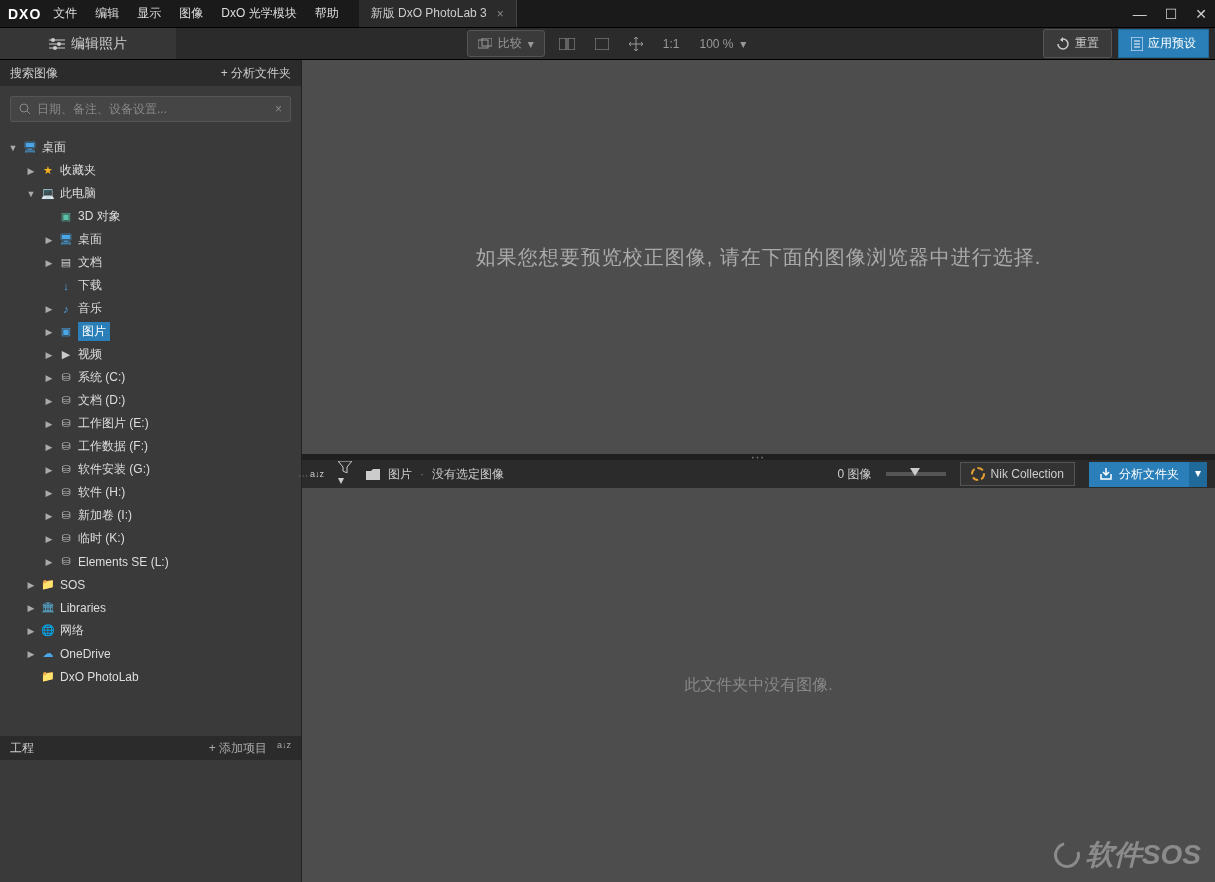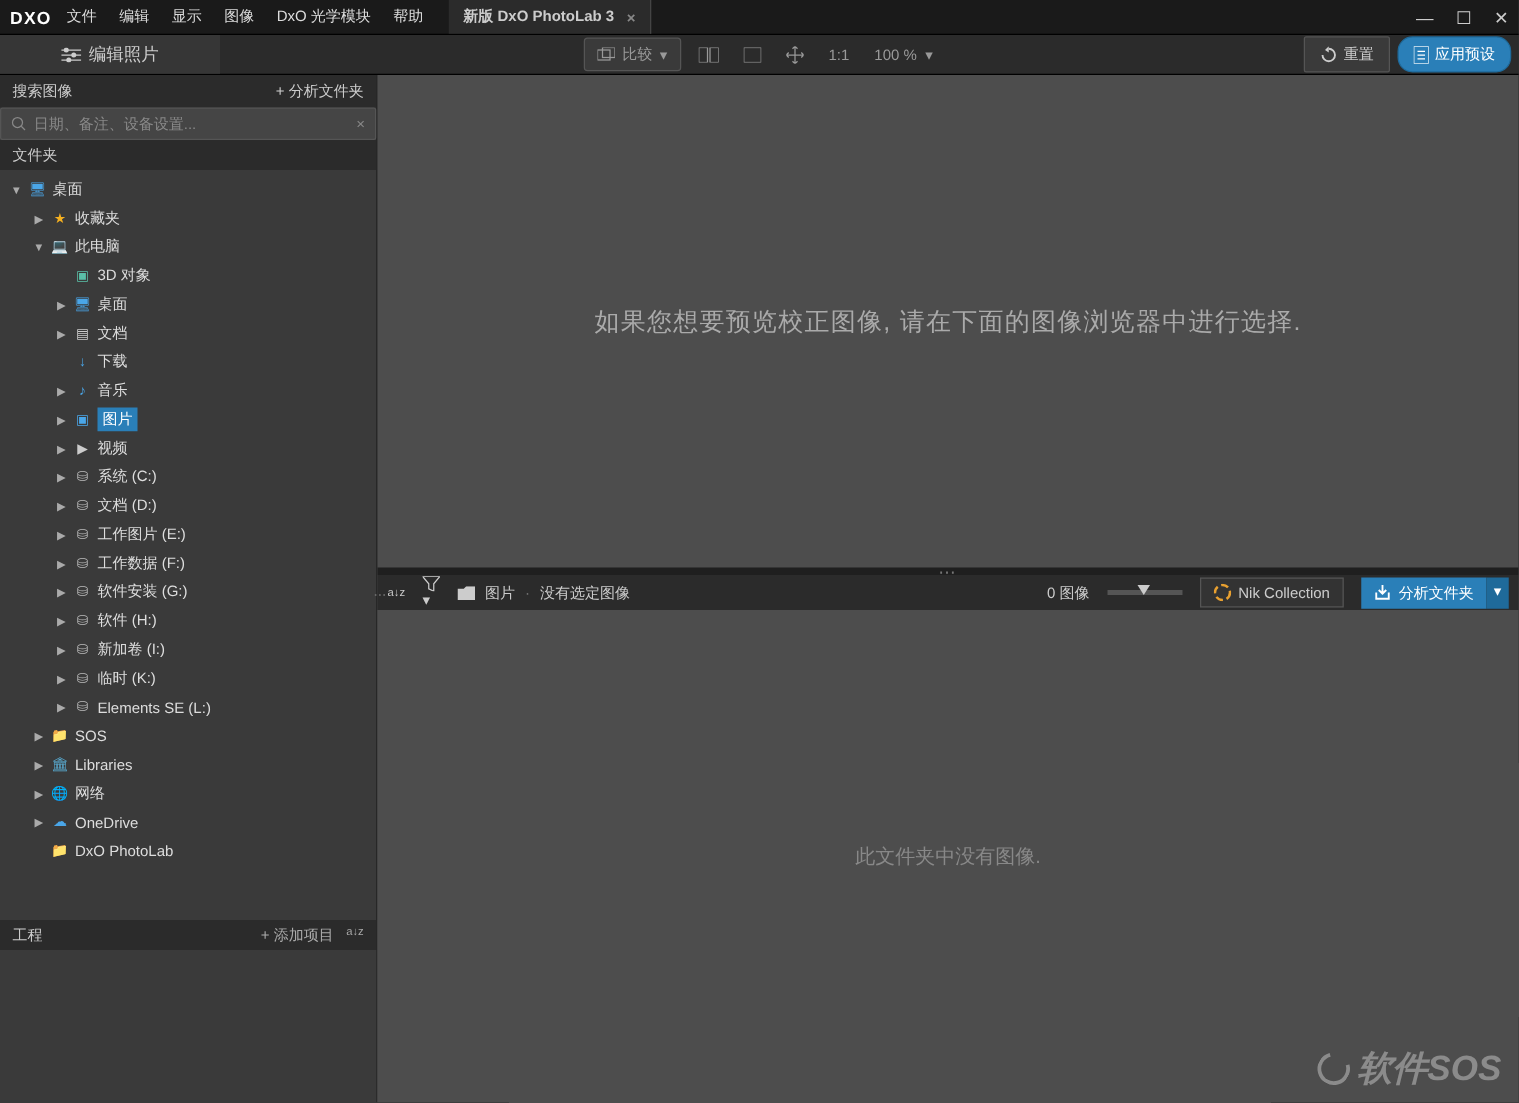--- a/index.html
+++ b/index.html
@@ -1,42 +1,42 @@
 <!DOCTYPE html>
 <html><head>
 <meta charset="utf-8">
 <style>
 * { margin: 0; padding: 0; box-sizing: border-box; font-family: "Microsoft YaHei", Arial, sans-serif; }
 body { background: #2b2b2b; color: #ccc; font-size: 12px; width: 1215px; height: 882px; overflow: hidden; display: flex; flex-direction: column; }
 .menubar { height: 28px; background: #1a1a1a; display: flex; align-items: center; padding: 0 8px; border-bottom: 1px solid #000; }
 .logo { color: #fff; font-weight: bold; font-size: 14px; letter-spacing: 1px; margin-right: 12px; }
 .menu-items { display: flex; gap: 18px; }
 .menu-item { color: #ddd; cursor: pointer; }
-.tab-area { margin-left: 20px; display: flex; align-items: flex-end; font-weight: bold; }
+.tab-area { margin-left: 20px; display: flex; align-items: flex-end; }
 .tab { background: #2b2b2b; padding: 5px 12px; border-right: 1px solid #444; color: #ccc; display: flex; align-items: center; gap: 10px; }
 .tab .close { color: #888; cursor: pointer; }
 .win-controls { margin-left: auto; display: flex; gap: 18px; color: #ccc; font-size: 14px; }
 .win-controls span { cursor: pointer; }
 
 .toolbar-row { height: 32px; background: #2b2b2b; display: flex; align-items: stretch; border-bottom: 1px solid #000; }
 .mode-btn { width: 176px; display: flex; align-items: center; justify-content: center; gap: 6px; font-size: 14px; cursor: pointer; }
 .mode-btn.active { background: #2a7fb8; color: #fff; }
 .mode-btn.inactive { background: #363636; color: #ccc; }
 .center-tools { flex: 1; display: flex; align-items: center; justify-content: center; gap: 8px; color: #999; }
 .tool-group { display: flex; align-items: center; gap: 6px; padding: 4px 10px; border: 1px solid #555; border-radius: 3px; background: #3a3a3a; }
 .tool-btn { padding: 4px 6px; color: #999; cursor: pointer; }
 .right-tools { display: flex; align-items: center; gap: 6px; padding-right: 6px; }
 .btn-dark { background: #3a3a3a; border: 1px solid #555; padding: 5px 12px; border-radius: 2px; color: #ccc; cursor: pointer; display: flex; align-items: center; gap: 5px; }
-.btn-blue { background: #2a7fb8; border: 1px solid #1f6a9a; padding: 5px 12px; border-radius: 12px; color: #fff; cursor: pointer; display: flex; align-items: center; gap: 5px; }
+.btn-blue { background: #2a7fb8; border: 1px solid #1f6a9a; padding: 5px 12px; border-radius: 0; color: #fff; cursor: pointer; display: flex; align-items: center; gap: 5px; }
 
 .main-area { flex: 1; display: flex; overflow: hidden; }
 .sidebar { width: 302px; background: #3a3a3a; display: flex; flex-direction: column; border-right: 1px solid #222; }
 .search-header { height: 26px; background: #2b2b2b; display: flex; align-items: center; padding: 0 10px; justify-content: space-between; color: #ccc; }
 .search-header a { color: #ccc; cursor: pointer; }
-.search-box-wrap { padding: 0; }
+.search-box-wrap { padding: 10px; }
 .search-box { width: 100%; height: 26px; background: #454545; border: 1px solid #555; border-radius: 2px; display: flex; align-items: center; padding: 0 8px; color: #888; }
 .search-box .sicon { margin-right: 6px; }
 .search-box .clear { margin-left: auto; cursor: pointer; color: #888; }
 
 .section-header { height: 24px; background: #2b2b2b; display: flex; align-items: center; padding: 0 10px; color: #ccc; justify-content: space-between; }
 .section-header .actions { display: flex; gap: 10px; color: #aaa; }
 .tree { flex: 1; overflow-y: auto; padding: 4px 0; }
 .tree-item { display: flex; align-items: center; height: 23px; padding-left: 8px; cursor: pointer; gap: 4px; color: #ddd; white-space: nowrap; }
 .tree-item.selected .label-box { background: #2a7fb8; color: #fff; padding: 1px 4px; }
 .arrow { width: 10px; text-align: center; font-size: 9px; color: #aaa; }
@@ -180,23 +180,20 @@
           <svg width="12" height="12">
               <circle cx="5" cy="5" r="4" fill="none" stroke="#888"></circle>
               <line x1="8" y1="8" x2="11" y2="11" stroke="#888"></line>
             </svg>
         </span>
         <span>日期、备注、设备设置...</span>
         <span class="clear">×</span>
       </div>
     </div>
 
-    <div class="section-header">
-      <span>文件夹</span>
-    </div>
     <div class="tree" id="tree">
         <div class="tree-item" style="padding-left: 8px;">
           <span class="arrow">▼</span>
           <span class="ticon ico-monitor">🖥</span>
           <span class="label-box">桌面</span>
         </div>
         <div class="tree-item" style="padding-left: 26px;">
           <span class="arrow">▶</span>
           <span class="ticon ico-star">★</span>
           <span class="label-box">收藏夹</span>

